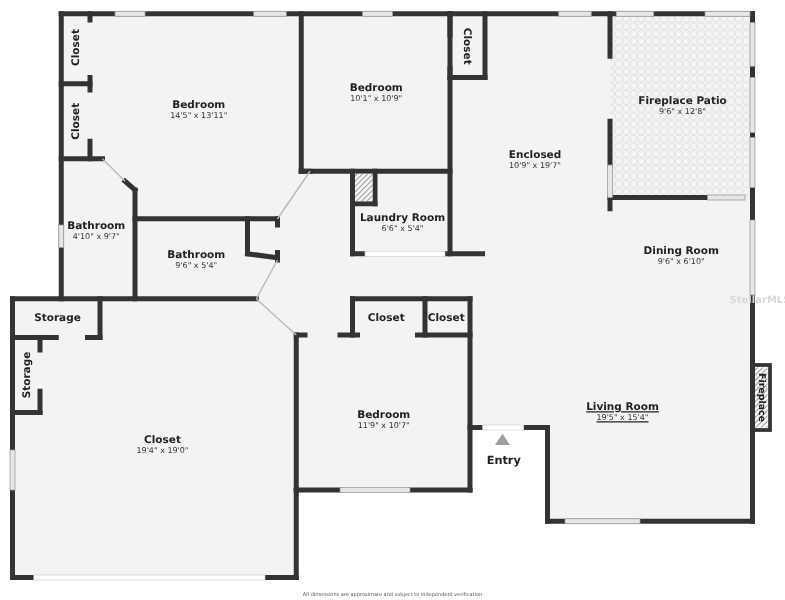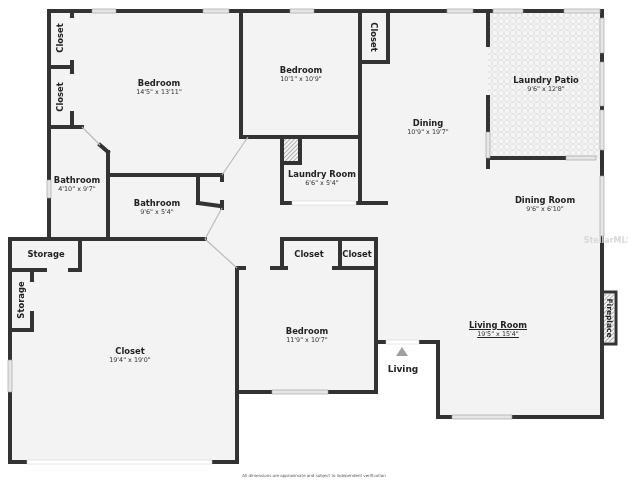--- a/index.html
+++ b/index.html
@@ -163,25 +163,25 @@
 
 <div class="lbl" style="left:159px;top:87px;">
   <span class="nm">Bedroom</span>
   <span class="dm">14'5" x 13'11"</span>
 </div>
 <div class="lbl" style="left:301px;top:74px;">
   <span class="nm">Bedroom</span>
   <span class="dm">10'1" x 10'9"</span>
 </div>
 <div class="lbl" style="left:428px;top:127px;">
-  <span class="nm">Dining</span>
+  <span class="nm">Enclosed</span>
   <span class="dm">10'9" x 19'7"</span>
 </div>
 <div class="lbl" style="left:546px;top:84px;">
-  <span class="nm">Laundry Patio</span>
+  <span class="nm">Fireplace Patio</span>
   <span class="dm">9'6" x 12'8"</span>
 </div>
 <div class="lbl" style="left:322px;top:178px;">
   <span class="nm">Laundry Room</span>
   <span class="dm">6'6" x 5'4"</span>
 </div>
 <div class="lbl" style="left:77px;top:184px;">
   <span class="nm">Bathroom</span>
   <span class="dm">4'10" x 9'7"</span>
 </div>
@@ -224,16 +224,16 @@
 <div class="lbl" style="left:46px;top:254px;">
   <span class="nm">Storage</span>
 </div>
 <div class="lbl vert" style="left:21px;top:300px;">
   <span class="nm">Storage</span>
 </div>
 <div class="lbl vert90" style="left:609px;top:318px;">
   <span class="nm" style="font-size:7.5px;">Fireplace</span>
 </div>
 
-<div class="entry" style="left:403px;top:369px;">Living</div>
+<div class="entry" style="left:403px;top:369px;">Entry</div>
 
 <div class="footnote">All dimensions are approximate and subject to independent verification</div>
 <div class="watermark">StellarMLS</div>
 
 </body></html>

